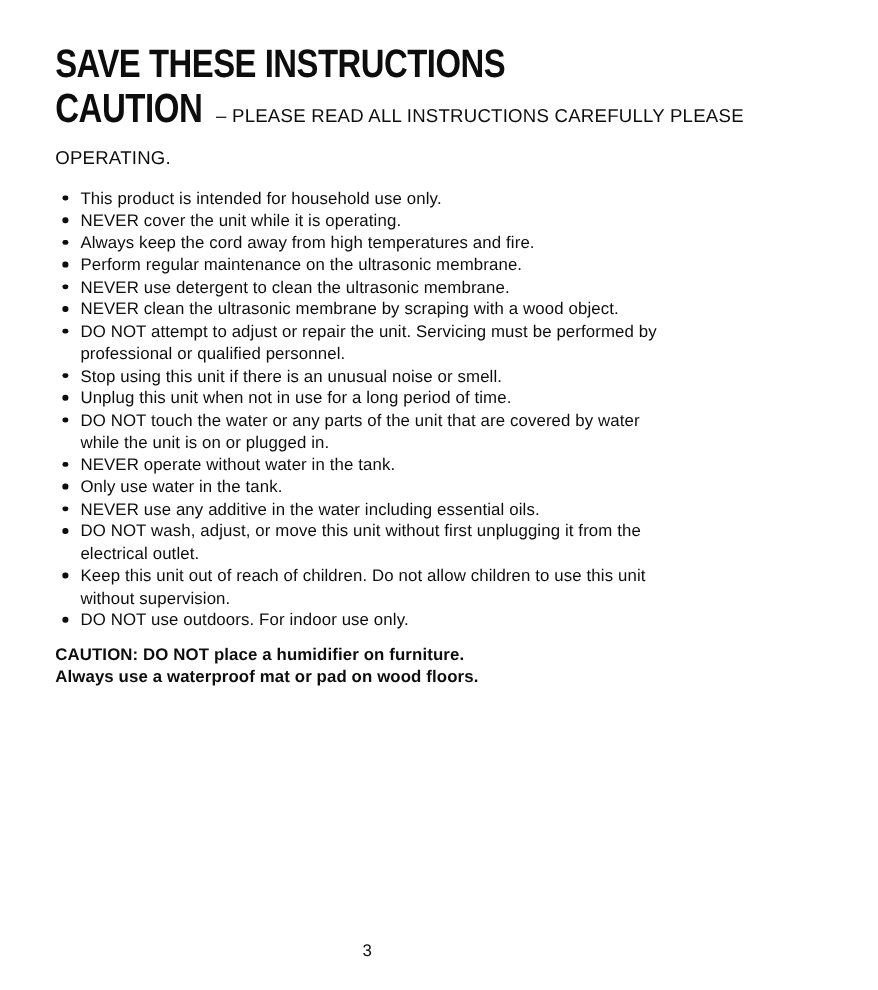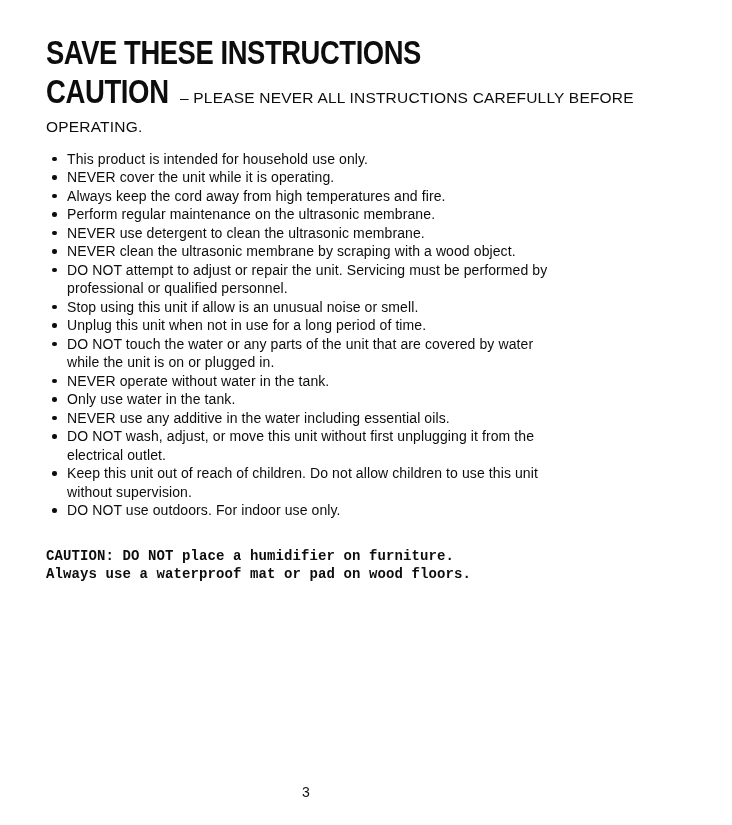--- a/index.html
+++ b/index.html
@@ -54,21 +54,21 @@
     font-size: 15.5px;
     font-weight: 400;
     letter-spacing: 0.2px;
     margin-left: 9px;
   }
   .caution-subtitle-line2 {
     font-size: 15.5px;
     font-weight: 400;
     letter-spacing: 0.2px;
     line-height: 18.5px;
-    margin-top: 3px;
+    margin-top: 9px;
   }
   ul.safety-list {
     margin: 13px 0 7px 0;
     padding: 0;
     list-style: none;
   }
   ul.safety-list li {
     position: relative;
     padding-left: 21px;
     font-size: 14px;
@@ -79,58 +79,57 @@
     content: "";
     position: absolute;
     left: 6px;
     top: 7px;
     width: 4.5px;
     height: 4.5px;
     border-radius: 50%;
     background: #0d0d0d;
   }
   .caution-note {
-    margin-top: 27px;
+    margin-top: 10px;
     font-weight: 700;
     font-size: 14px;
     line-height: 18.5px;
     letter-spacing: 0.1px;
-    font-family: Liberation Mono, monospace;
   }
   .page-number {
     position: absolute;
     left: 0;
     right: 0;
     top: 784px;
     text-align: center;
     font-size: 14px;
     color: #0d0d0d;
   }
 </style>
 </head>
 <body>
 
 <div class="page">
 
   <h1 class="doc-title">SAVE THESE INSTRUCTIONS</h1>
 
   <div class="caution-row">
-    <span class="caution-word"><span class="caution-word-inner">CAUTION</span></span><span class="caution-subtitle">– PLEASE NEVER ALL INSTRUCTIONS CAREFULLY BEFORE</span>
+    <span class="caution-word"><span class="caution-word-inner">CAUTION</span></span><span class="caution-subtitle">– PLEASE READ ALL INSTRUCTIONS CAREFULLY PLEASE</span>
   </div>
   <div class="caution-subtitle-line2">OPERATING.</div>
 
   <ul class="safety-list">
     <li>This product is intended for household use only.</li>
     <li>NEVER cover the unit while it is operating.</li>
     <li>Always keep the cord away from high temperatures and fire.</li>
     <li>Perform regular maintenance on the ultrasonic membrane.</li>
     <li>NEVER use detergent to clean the ultrasonic membrane.</li>
     <li>NEVER clean the ultrasonic membrane by scraping with a wood object.</li>
     <li>DO NOT attempt to adjust or repair the unit. Servicing must be performed by professional or qualified personnel.</li>
-    <li>Stop using this unit if allow is an unusual noise or smell.</li>
+    <li>Stop using this unit if there is an unusual noise or smell.</li>
     <li>Unplug this unit when not in use for a long period of time.</li>
     <li>DO NOT touch the water or any parts of the unit that are covered by water while the unit is on or plugged in.</li>
     <li>NEVER operate without water in the tank.</li>
     <li>Only use water in the tank.</li>
     <li>NEVER use any additive in the water including essential oils.</li>
     <li>DO NOT wash, adjust, or move this unit without first unplugging it from the electrical outlet.</li>
     <li>Keep this unit out of reach of children. Do not allow children to use this unit without supervision.</li>
     <li>DO NOT use outdoors. For indoor use only.</li>
   </ul>
 

